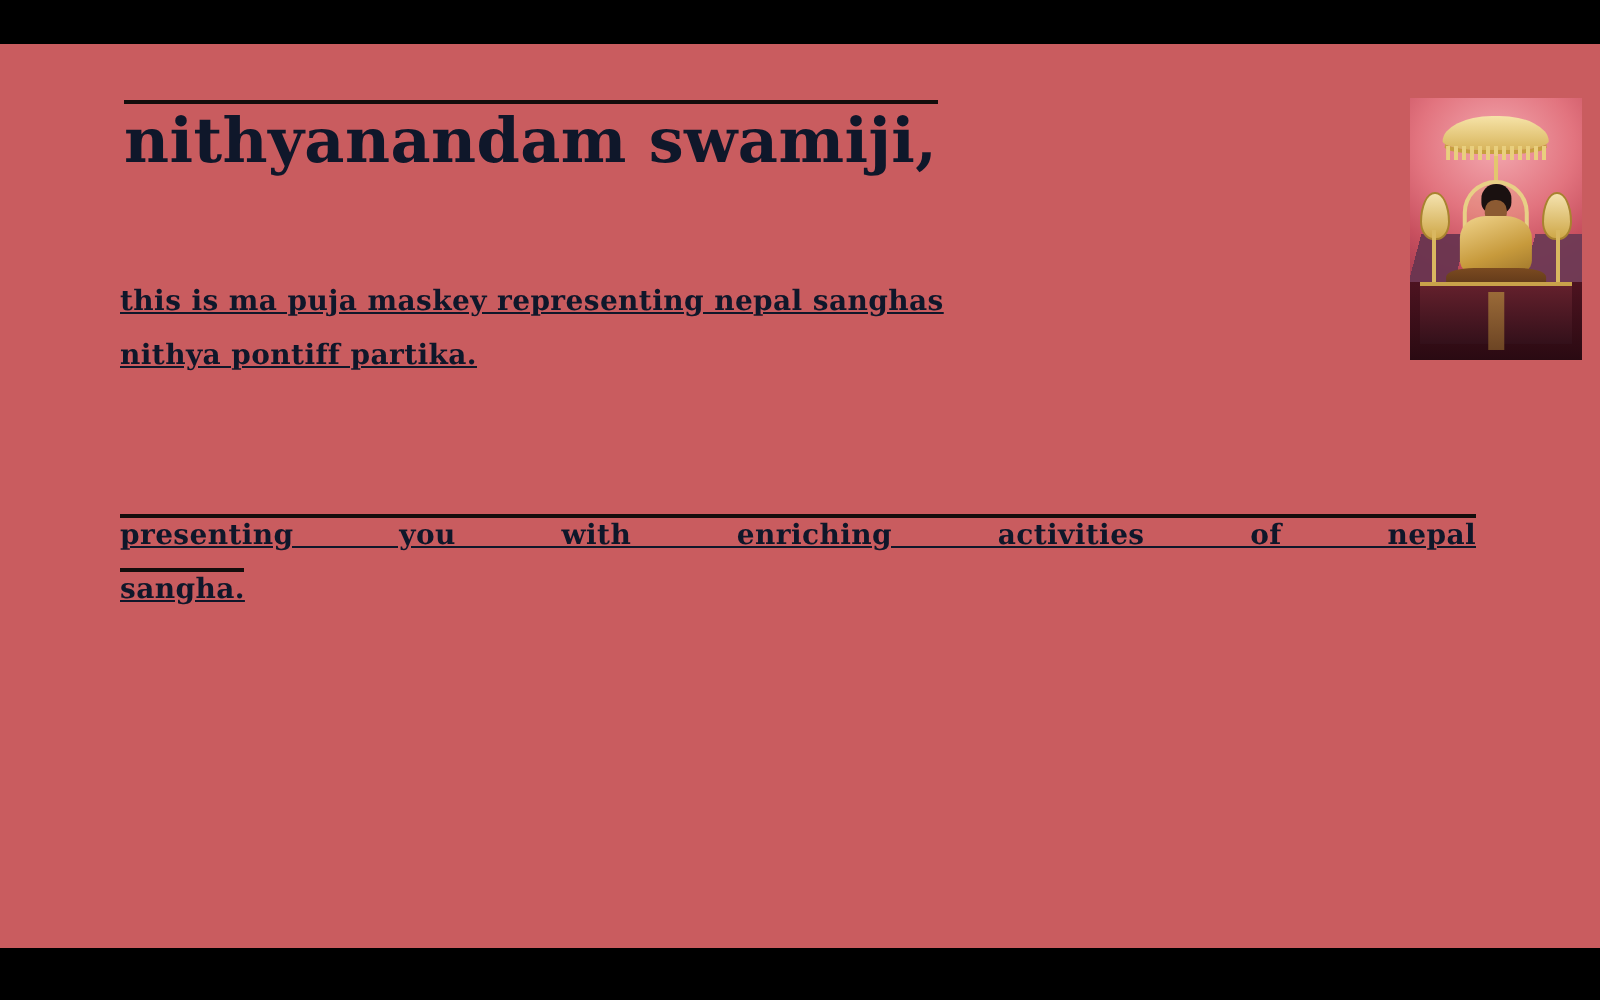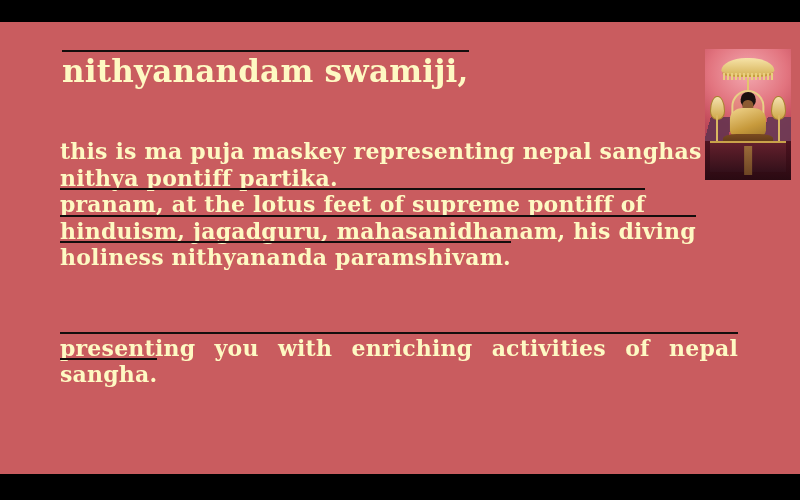--- a/index.html
+++ b/index.html
@@ -46,21 +46,21 @@
 
   
   #text-block {
     position: absolute;
     left: 60px;
     top: 30px;
     width: 680px;
   }
 
   .devnag {
-    color: #fef9c3;
+    color: #0f172a;
     font-family: "DejaVu Serif", serif;
     font-weight: 700;
     letter-spacing: 0.2px;
     -webkit-font-smoothing: none;
   }
 
   
   .shiro {
     display: inline;
     box-decoration-break: clone;
@@ -70,23 +70,24 @@
   }
 
   #heading {
     font-size: 31px;
     line-height: 38px;
     margin: 0 0 0 2px;
     white-space: nowrap;
   }
 
   .para {
-    font-size: 22px;
+    font-size: 14px;
     line-height: 26.5px;
     margin: 0;
+    text-decoration: underline;
   }
   #para-1 { margin-top: 48px; }
   #para-2 { margin-top: 0px; }
   #para-3 {
     margin-top: 64px;
     width: 678px;
     text-align: justify;
   }
   
   #para-3 .jline {
@@ -266,25 +267,20 @@
 
     <div id="text-block">
 
       <div id="heading" class="devnag"><span class="shiro">nithyanandam swamiji,</span></div>
 
       <div id="para-1" class="para devnag">
         <span class="line"><span class="shiro noshiro">this is ma puja maskey representing nepal sanghas</span></span>
         <span class="line"><span class="shiro noshiro">nithya pontiff partika.</span></span>
       </div>
 
-      <div id="para-2" class="para devnag">
-        <span class="line"><span class="shiro">pranam, at the lotus feet of supreme pontiff of</span></span>
-        <span class="line"><span class="shiro">hinduism, jagadguru, mahasanidhanam, his diving</span></span>
-        <span class="line"><span class="shiro">holiness nithyananda paramshivam.</span></span>
-      </div>
 
       <div id="para-3" class="para devnag">
         <span class="jline"><span class="shiro">presenting you with enriching activities of nepal</span></span>
         <span class="jlast"><span class="shiro">sangha.</span></span>
       </div>
 
     </div>
 
     <div id="photo">
       <div class="sky"></div>

